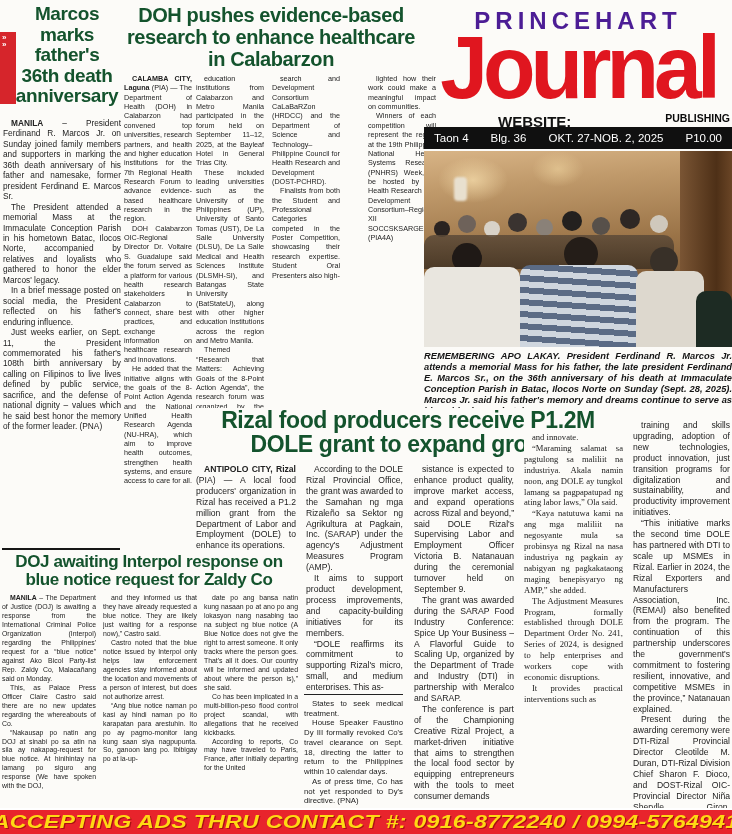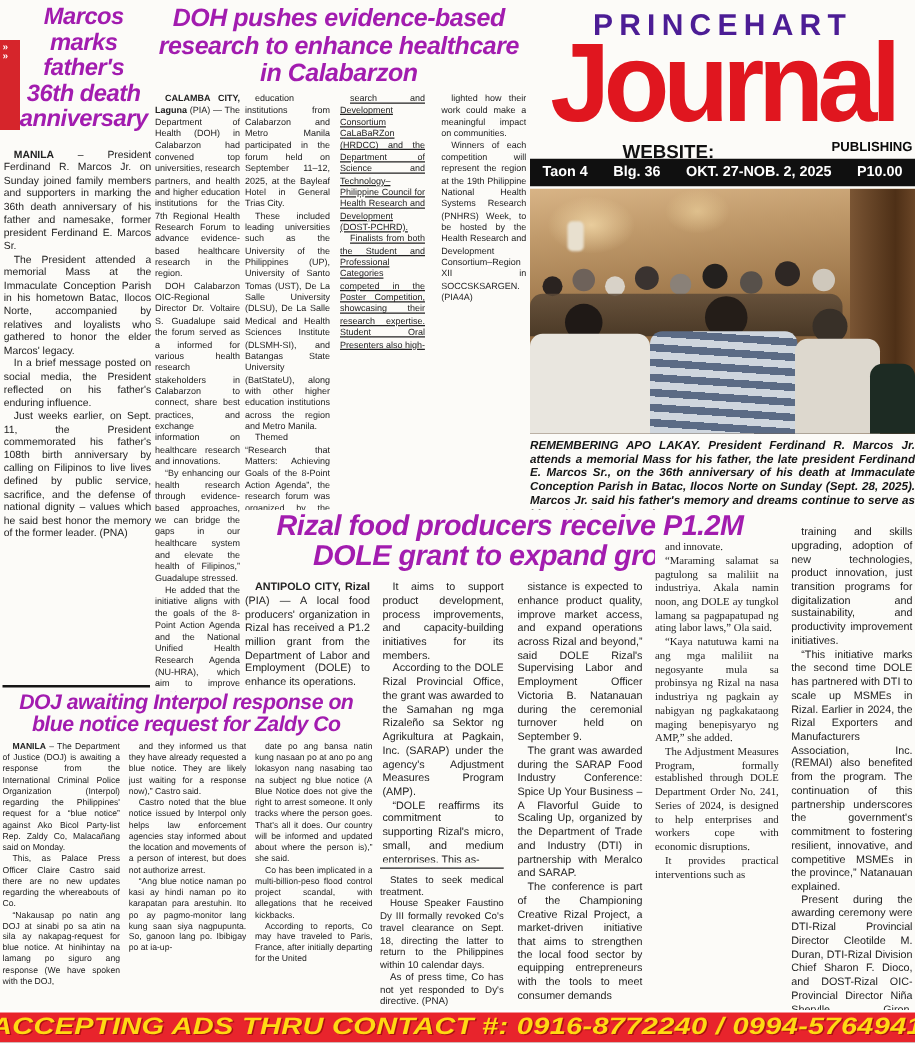--- a/index.html
+++ b/index.html
@@ -1,20 +1,20 @@
 <!DOCTYPE html>
 <html><head>
 <meta charset="utf-8">
 <style>
   html,body{margin:0;padding:0;}
   body{background:#888;}
   .page{position:relative;width:732px;height:834px;background:#fcfbf8;overflow:hidden;
         font-family:"Liberation Sans",sans-serif;color:#1c1c1c;margin:0 auto;}
   
-  .hl{font-weight:800;color:#a21caf;text-align:center;letter-spacing:-0.4px;font-style:italic;}
+  .hl{font-weight:800;color:#14532d;text-align:center;letter-spacing:-0.4px;}
   
   .col{position:absolute;overflow:hidden;background:#fcfbf8;text-align:justify;color:#222;}
   .col p{margin:0;text-indent:8px;}
   .col p b{font-weight:bold;}
   
   .corner-strip{position:absolute;left:0;top:32px;width:16px;height:72px;background:#d6252b;}
   .corner-strip span{position:absolute;left:2px;top:2px;color:#fff;font-size:8px;line-height:7px;font-weight:bold;}
   
   .marcos-hl{position:absolute;left:14px;top:4px;width:106px;font-size:19px;line-height:1.08;}
   .marcos-body{left:3px;top:118px;width:118px;height:428px;font-size:8.3px;line-height:1.26;}
@@ -22,21 +22,21 @@
   .doh-hl{position:absolute;left:124px;top:4px;width:294px;font-size:20px;line-height:1.1;}
   .doh{font-size:7.2px;line-height:1.3;width:68px;top:74px;}
   
   .masthead{position:absolute;left:424px;top:0;width:308px;height:150px;}
   .mh-top{font-size:24px;font-weight:900;letter-spacing:5px;text-align:center;margin-top:7px;color:#4c1d95;}
   .mh-journal{font-size:86px;font-weight:900;color:#e0161f;letter-spacing:-5px;line-height:0.9;text-align:center;margin-top:-6px;transform:scaleY(1.04);}
   .mh-site{position:absolute;left:72px;top:113px;font-size:15px;font-weight:bold;color:#111;background:#fcfbf8;padding:0 2px;}
   .mh-pub{position:absolute;right:2px;top:112px;font-size:10.5px;font-weight:900;color:#0a0a0a;background:#fcfbf8;}
   .infobar{position:absolute;left:424px;top:127px;width:308px;height:22px;background:#101010;color:#fff;
            display:flex;align-items:center;justify-content:space-between;padding:0 10px;box-sizing:border-box;
-           font-size:11.5px;font-weight:bold;}
+           font-size:11.5px;font-weight:normal;}
   
   .photo{position:absolute;left:424px;top:151px;width:308px;height:196px;overflow:hidden;
          background:linear-gradient(175deg,#d8b486 0%,#c09a6b 18%,#9a7347 48%,#6f4e30 78%,#3b2a1a 100%);}
   .photo *{position:absolute;}
   .ph-wood{right:0;top:0;width:52px;height:100%;background:linear-gradient(90deg,#7a5534,#4e3017 70%,#6a4526);}
   .ph-light1{left:14px;top:6px;width:70px;height:46px;border-radius:50%;background:radial-gradient(closest-side,#f5dcab,rgba(245,220,171,0));opacity:.75;}
   .ph-light2{left:108px;top:0;width:52px;height:36px;border-radius:50%;background:radial-gradient(closest-side,#efd49f,rgba(239,212,159,0));opacity:.6;}
   .ph-altar{left:30px;top:26px;width:13px;height:24px;background:#e8e0cf;border-radius:4px;filter:blur(1px);}
   .head{border-radius:50%;}
   .blob{border-radius:10px 10px 0 0;}
@@ -71,35 +71,34 @@
   <div class="col marcos-body">
     <p><b>MANILA</b><span> – President Ferdinand R. Marcos Jr. on Sunday joined family members and supporters in marking the 36th death anniversary of his father and namesake, former president Ferdinand E. Marcos Sr.</span></p>
     <p>The President attended a memorial Mass at the Immaculate Conception Parish in his hometown Batac, Ilocos Norte, accompanied by relatives and loyalists who gathered to honor the elder Marcos' legacy.</p>
     <p>In a brief message posted on social media, the President reflected on his father's enduring influence.</p>
     <p>Just weeks earlier, on Sept. 11, the President commemorated his father's 108th birth anniversary by calling on Filipinos to live lives defined by public service, sacrifice, and the defense of national dignity – values which he said best honor the memory of the former leader. (PNA)</p>
   </div>
 
   <div class="hl doh-hl">DOH pushes evidence-based research to enhance healthcare in Calabarzon</div>
   <div class="col doh" style="left:124px;height:482px;">
     <p><b>CALAMBA CITY, Laguna</b><span> (PIA) — The Department of Health (DOH) in Calabarzon had convened top universities, research partners, and health and higher education institutions for the 7th Regional Health Research Forum to advance evidence-based healthcare research in the region.</span></p>
-    <p>DOH Calabarzon OIC-Regional Director Dr. Voltaire S. Guadalupe said the forum served as a informed for various health research stakeholders in Calabarzon to connect, share best practices, and exchange information on healthcare research and innovations.</p>
-    <p>“By enhancing our health research through evidence-based approaches, we can bridge the gaps in our healthcare system and elevate the health of Filipinos,” Guadalupe stressed.</p>
+    <p>DOH Calabarzon OIC-Regional Director Dr. Voltaire S. Guadalupe said the forum served as a platform for various health research stakeholders in Calabarzon to connect, share best practices, and exchange information on healthcare research and innovations.</p>
     <p>He added that the initiative aligns with the goals of the 8-Point Action Agenda and the National Unified Health Research Agenda (NU-HRA), which aim to improve health outcomes, strengthen health systems, and ensure access to care for all.</p>
 
   </div>
   <div class="col doh" style="left:196px;height:482px;">
     <p>education institutions from Calabarzon and Metro Manila participated in the forum held on September 11–12, 2025, at the Bayleaf Hotel in General Trias City.</p>
     <p>These included leading universities such as the University of the Philippines (UP), University of Santo Tomas (UST), De La Salle University (DLSU), De La Salle Medical and Health Sciences Institute (DLSMH-SI), and Batangas State University (BatStateU), along with other higher education institutions across the region and Metro Manila.</p>
     <p>Themed “Research that Matters: Achieving Goals of the 8-Point Action Agenda”, the research forum was organized by the Research and Innovation Development Unit (RIDU) in partnership with the Health Re-</p>
   </div>
-  <div class="col doh" style="left:272px;height:334px;text-decoration:underline;">
+  <div class="col doh" style="left:272px;height:334px;">
     <p>search and Development Consortium CaLaBaRZon (HRDCC) and the Department of Science and Technology–Philippine Council for Health Research and Development (DOST-PCHRD).</p>
     <p>Finalists from both the Student and Professional Categories competed in the Poster Competition, showcasing their research expertise. Student Oral Presenters also high-</p>
   </div>
-  <div class="col doh" style="left:353px;height:334px;">
+  <div class="col doh" style="left:368px;height:334px;">
     <p>lighted how their work could make a meaningful impact on communities.</p>
     <p>Winners of each competition will represent the region at the 19th Philippine National Health Systems Research (PNHRS) Week, to be hosted by the Health Research and Development Consortium–Region XII in SOCCSKSARGEN. (PIA4A)</p>
   </div>
 
   <div class="masthead">
     <div class="mh-top">PRINCEHART</div>
     <div class="mh-journal">Journal</div>
     <div class="mh-site">WEBSITE: www.phartjournal.com</div>
     <div class="mh-pub">PUBLISHING</div>
   </div>
@@ -139,22 +138,22 @@
   <div class="caption">REMEMBERING APO LAKAY. President Ferdinand R. Marcos Jr. attends a memorial Mass for his father, the late president Ferdinand E. Marcos Sr., on the 36th anniversary of his death at Immaculate Conception Parish in Batac, Ilocos Norte on Sunday (Sept. 28, 2025). Marcos Jr. said his father's memory and dreams continue to serve as his guide. (PCO photo)</div>
 
   <div class="hl rizal-hl">
     <div>Rizal food producers receive P1.2M</div>
     <div>DOLE grant to expand growth</div>
   </div>
   <div class="col rizal" style="left:196px;top:464px;width:100px;height:96px;">
     <p><b>ANTIPOLO CITY, Rizal</b><span> (PIA) — A local food producers' organization in Rizal has received a P1.2 million grant from the Department of Labor and Employment (DOLE) to enhance its operations.</span></p>
   </div>
   <div class="col rizal" style="left:306px;top:464px;width:97px;height:226px;">
+    <p>According to the DOLE Rizal Provincial Office, the grant was awarded to the Samahan ng mga Rizaleño sa Sektor ng Agrikultura at Pagkain, Inc. (SARAP) under the agency's Adjustment Measures Program (AMP).</p>
     <p>It aims to support product development, process improvements, and capacity-building initiatives for its members.</p>
-    <p>According to the DOLE Rizal Provincial Office, the grant was awarded to the Samahan ng mga Rizaleño sa Sektor ng Agrikultura at Pagkain, Inc. (SARAP) under the agency's Adjustment Measures Program (AMP).</p>
     <p>“DOLE reaffirms its commitment to supporting Rizal's micro, small, and medium enterprises. This as-</p>
   </div>
   <div class="col rizal" style="left:414px;top:464px;width:100px;height:344px;">
     <p>sistance is expected to enhance product quality, improve market access, and expand operations across Rizal and beyond,” said DOLE Rizal's Supervising Labor and Employment Officer Victoria B. Natanauan during the ceremonial turnover held on September 9.</p>
     <p>The grant was awarded during the SARAP Food Industry Conference: Spice Up Your Business – A Flavorful Guide to Scaling Up, organized by the Department of Trade and Industry (DTI) in partnership with Meralco and SARAP.</p>
     <p>The conference is part of the Championing Creative Rizal Project, a market-driven initiative that aims to strengthen the local food sector by equipping entrepreneurs with the tools to meet consumer demands</p>
   </div>
   <div class="col rizal" style="left:524px;top:432px;width:99px;height:388px;font-family:Liberation Serif, serif;">
     <p>and innovate.</p>
     <p>“Maraming salamat sa pagtulong sa maliliit na industriya. Akala namin noon, ang DOLE ay tungkol lamang sa pagpapatupad ng ating labor laws,” Ola said.</p>

